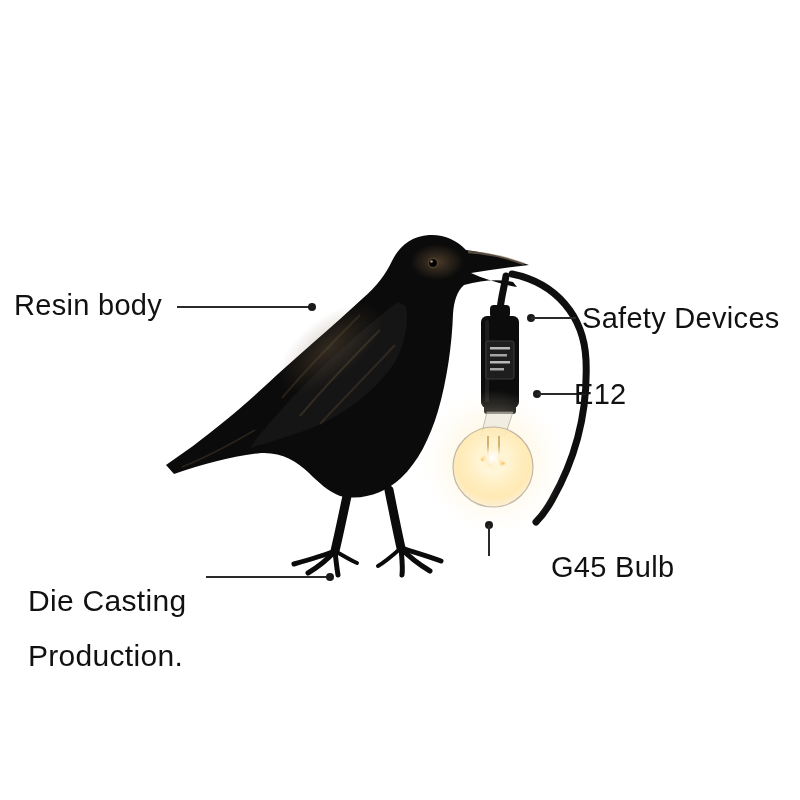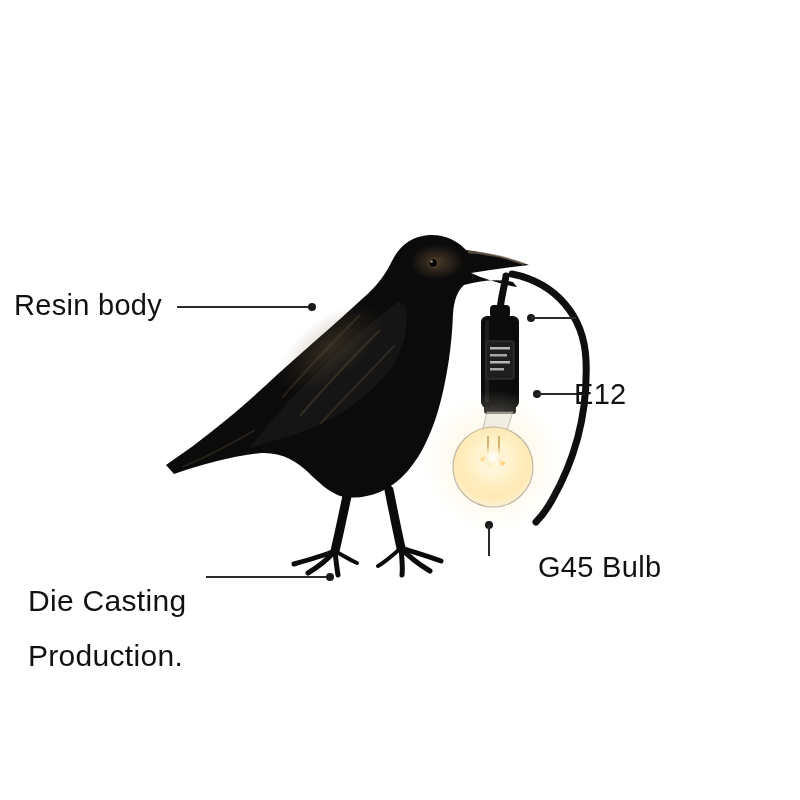--- a/index.html
+++ b/index.html
@@ -171,22 +171,23 @@
       </g>
       <g>
         <line x1="206" y1="577" x2="330" y2="577"></line>
         <circle cx="330" cy="577" r="4" fill="#1a1a1a" stroke="none"></circle>
       </g>
     </g>
   </svg>
 
   <div class="label" style="left:14px; top:289px">Resin body</div>
 
+  <div class="label" style="left:582px; top:302px">Safety Devices</div>
 
   <div class="label" style="left:574px; top:378px">E12</div>
 
-  <div class="label" style="left:538px; top:551px">G45 Bulb</div>
+  <div class="label" style="left:551px; top:551px">G45 Bulb</div>
 
   <div class="label big" style="left:28px; top:584px">Die Casting</div>
 
   <div class="label big" style="left:28px; top:639px">Production.</div>
 
 </div>
 
 </body></html>

